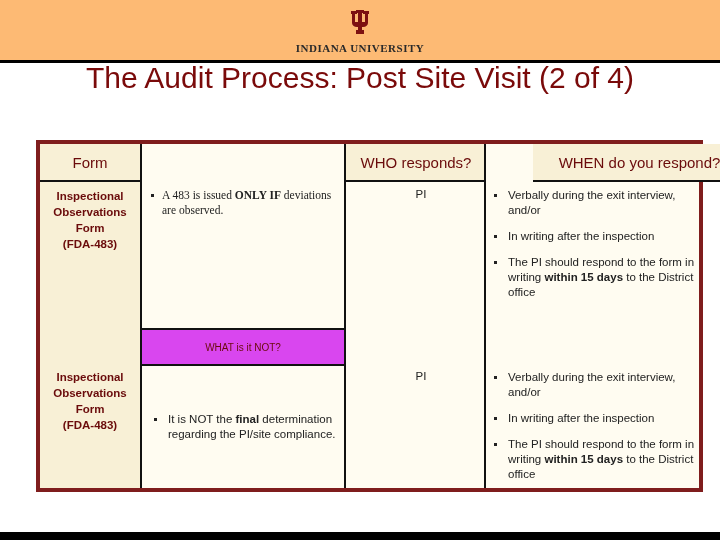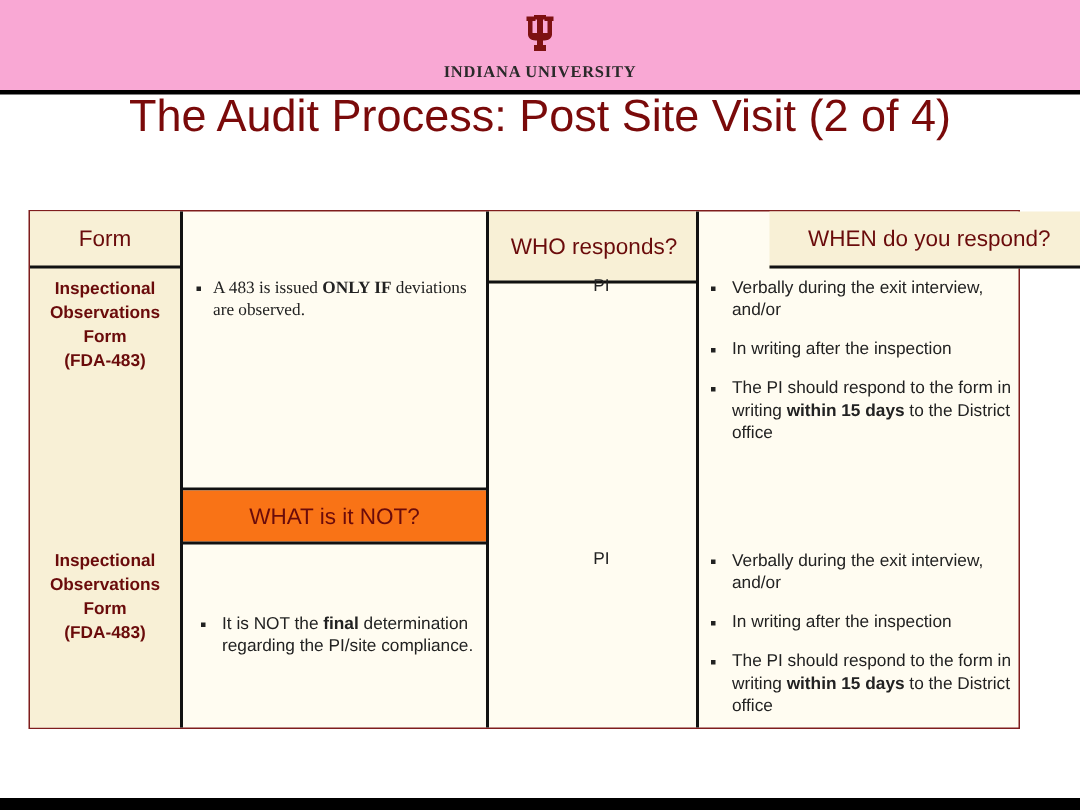--- a/index.html
+++ b/index.html
@@ -3,40 +3,40 @@
 <meta charset="utf-8">
 <style>
   html, body { margin:0; padding:0; }
   body {
     width:720px; height:540px; position:relative; overflow:hidden;
     background:#ffffff;
     font-family:"Liberation Sans", sans-serif;
   }
   .topband {
     position:absolute; left:0; top:0; width:720px; height:60px;
-    background:#f9a8d4;
+    background:#fdba74;
   }
   .logo-mark {
     position:absolute; left:349px; top:10px; width:22px; height:24px;
   }
   .logo-text {
     position:absolute; left:0; width:720px; top:42px; text-align:center;
     font-family:"Liberation Serif", serif; font-weight:bold;
     font-size:11px; letter-spacing:0.5px; color:#2a2a2a;
   }
   .topline {
     position:absolute; left:0; top:60px; width:720px; height:3px; background:#000;
   }
   .title {
     position:absolute; left:0; width:720px; top:61px; text-align:center;
     font-size:30px; color:#7a0a0a; white-space:nowrap;
   }
   .tbl {
-    position:absolute; left:19px; top:140px; width:659px; height:344px;
-    border:1px solid #7f1d1d; background:#fffcf1; box-sizing:content-box;
+    position:absolute; left:36px; top:140px; width:659px; height:344px;
+    border:4px solid #7f1d1d; background:#fffcf1; box-sizing:content-box;
   }
   .cell { position:absolute; box-sizing:border-box; }
   .hdr {
     background:#f8f0d6; color:#6a0b0b; font-size:15px;
     display:flex; align-items:center; justify-content:center;
     border-bottom:2px solid #111;
   }
   .vline { position:absolute; top:0; width:2px; background:#111; }
   .hline { position:absolute; height:2px; background:#111; }
   .formcol { background:#f8f0d6; }
@@ -46,21 +46,21 @@
   }
   .body-text { font-size:11.5px; color:#222; line-height:15px; }
   ul.b { list-style:none; margin:0; padding:0; }
   ul.b li { position:relative; padding-left:12px; }
   ul.b li::before {
     content:""; position:absolute; left:1px; top:6px; width:3px; height:3px; background:#222;
   }
   ul.w li { padding-left:18px; }
   ul.w li::before { left:4px; }
   .subhdr {
-    background:#f97316; color:#6a0b0b; font-size:15px;
+    background:#d946ef; color:#6a0b0b; font-size:10px;
     display:flex; align-items:center; justify-content:center;
   }
   .pi { position:absolute; width:150px; text-align:center; font-size:11.5px; color:#222; }
   .bottombar { position:absolute; left:0; top:532px; width:720px; height:8px; background:#000; }
 </style>
 </head>
 <body>
 
 <div class="topband">
   <svg class="logo-mark" viewBox="0 0 22 24">
@@ -70,21 +70,21 @@
 </div>
 <div class="topline"></div>
 
 <div class="title">The Audit Process: Post Site Visit (2 of 4)</div>
 
 <div class="tbl">
 
   <div class="cell formcol" style="left:0;top:0;width:100px;height:344px;"></div>
 
   <div class="cell hdr" style="left:0;top:0;width:100px;height:38px;">Form</div>
-  <div class="cell hdr" style="left:306px;top:0;width:140px;height:48px;">WHO responds?</div>
+  <div class="cell hdr" style="left:306px;top:0;width:140px;height:38px;">WHO responds?</div>
   <div class="cell hdr" style="left:446px;top:0;width:213px;height:38px;margin-left:47px;">WHEN do you respond?</div>
 
   <div class="vline" style="left:100px;height:344px;"></div>
   <div class="vline" style="left:304px;height:344px;"></div>
   <div class="vline" style="left:444px;height:344px;"></div>
 
   <div class="formtext" style="top:44px;">
     <div>Inspectional</div>
     <div>Observations</div>
     <div>Form</div>

